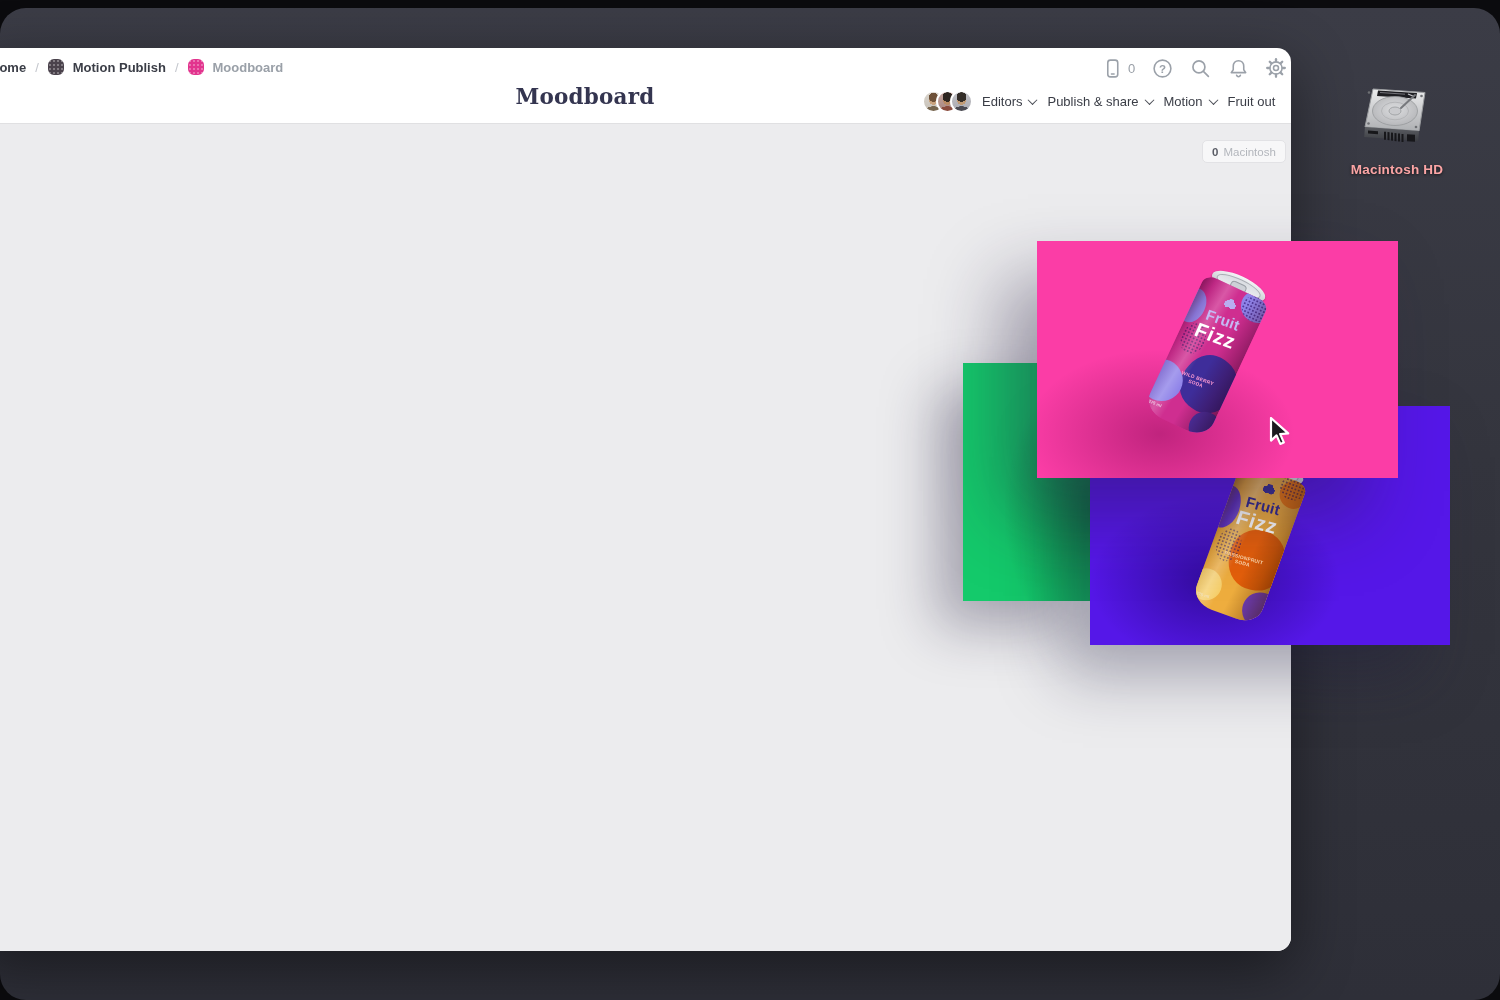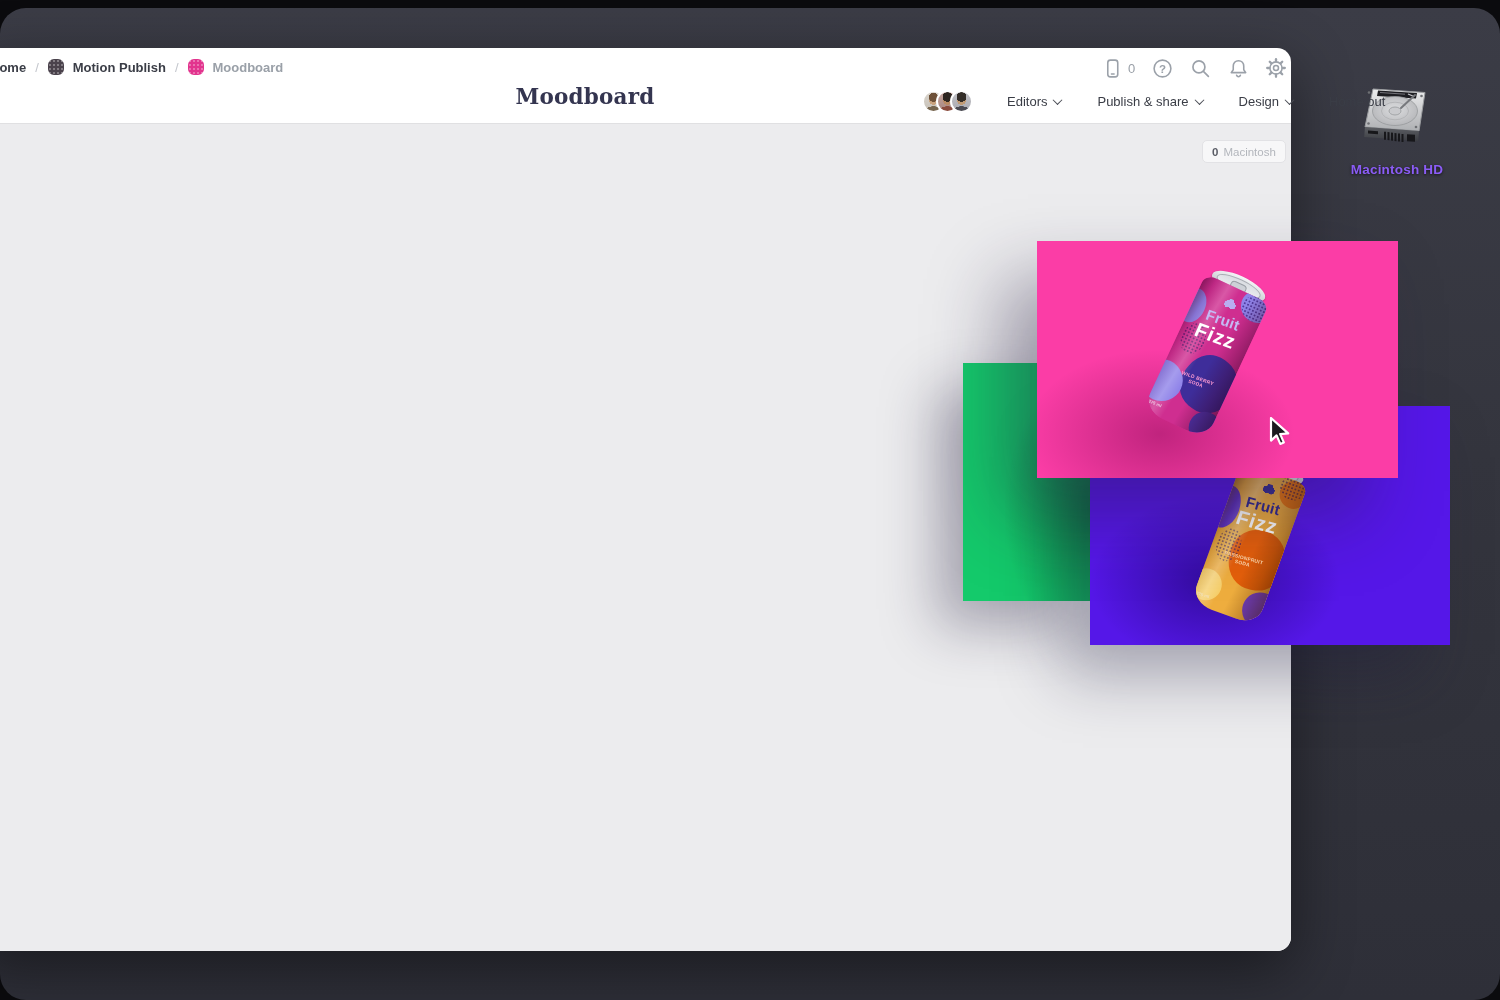--- a/index.html
+++ b/index.html
@@ -5,21 +5,21 @@
   * { margin:0; padding:0; box-sizing:border-box; }
   html,body { width:1500px; height:1000px; background:#0b0b0e; font-family:"Liberation Sans", sans-serif; }
   .stage { position:relative; width:1500px; height:1000px; overflow:hidden; background:#0b0b0e; }
 
   
   .desktop { position:absolute; left:0; right:0; top:8px; bottom:0; border-radius:26px;
     background:linear-gradient(180deg,#3b3c46 0%,#34353e 45%,#2e2f38 100%); z-index:0; }
 
   .mac-drive { position:absolute; left:1337px; top:84px; width:120px; text-align:center; z-index:1; cursor:default; }
   .mac-drive svg { display:block; margin:0 auto; }
-  .mac-drive .drive-label { margin-top:6px; color:#8b5cf6; font-weight:bold; font-size:13.5px;
+  .mac-drive .drive-label { margin-top:6px; color:#fca5a5; font-weight:bold; font-size:13.5px;
     text-shadow:0 1px 3px rgba(0,0,0,.65); letter-spacing:.2px; }
 
   
   .window { position:absolute; left:-26px; top:48px; width:1317px; height:903px; background:#fff;
     border-radius:14px; box-shadow:0 18px 60px rgba(0,0,0,.45); z-index:2; }
   .canvas { position:absolute; left:0; right:0; top:75px; bottom:0; background:#ececee;
     border-radius:0 0 14px 14px; border-top:1px solid #e0e0e2; }
 
   
   .breadcrumb { position:absolute; left:16px; top:7px; height:24px; display:flex; align-items:center; gap:9px;
@@ -33,21 +33,21 @@
   .crumb-link { cursor:pointer; }
 
   
   .top-icons { position:absolute; left:1127px; top:8px; height:24px; display:flex; align-items:center; gap:16px; }
   .top-icons .ic { width:22px; height:22px; display:flex; align-items:center; justify-content:center; cursor:pointer; }
   .device-count { font-size:13px; color:#9aa0a8; margin-left:-11px; }
 
   
   .board-title { position:absolute; left:611px; top:36px; transform:translateX(-50%);
     font-family:"DejaVu Serif","Liberation Serif",serif; font-weight:bold; font-size:21.5px; color:#343550; letter-spacing:.2px; }
-  .toolbar { position:absolute; left:948px; top:40px; height:26px; display:flex; align-items:center; gap:36px;
+  .toolbar { position:absolute; left:948px; top:40px; height:26px; display:flex; align-items:center; gap:11px;
     font-size:13px; color:#3a3d46; white-space:nowrap; }
   .avatars { display:flex; margin-right:-2px; }
   .av { width:23px; height:23px; border-radius:50%; border:2px solid #fff; }
   .av + .av { margin-left:-9px; }
   .av1 { background:
       radial-gradient(ellipse 62% 34% at 50% 96%, #77664f 0 60%, transparent 61%),
       radial-gradient(circle at 50% 28%, #6e5138 0 27%, transparent 28%),
       radial-gradient(circle at 50% 44%, #caa37e 0 31%, transparent 32%),
       linear-gradient(180deg,#dad5cd,#c6c0b7); }
   .av2 { background:
@@ -242,25 +242,25 @@
       </span>
       <span class="tb-item">
         <span>Editors</span>
         <span class="chev"></span>
       </span>
       <span class="tb-item">
         <span>Publish &amp; share</span>
         <span class="chev"></span>
       </span>
       <span class="tb-item">
-        <span>Design</span>
+        <span>Motion</span>
         <span class="chev"></span>
       </span>
       <span class="tb-item">
-        <span>Home out</span>
+        <span>Fruit out</span>
       </span>
     </div>
 
     <div class="canvas"></div>
 
     <div class="unsorted">
       <span class="n">0</span>
       <span class="t">Macintosh</span>
     </div>
   </div>

